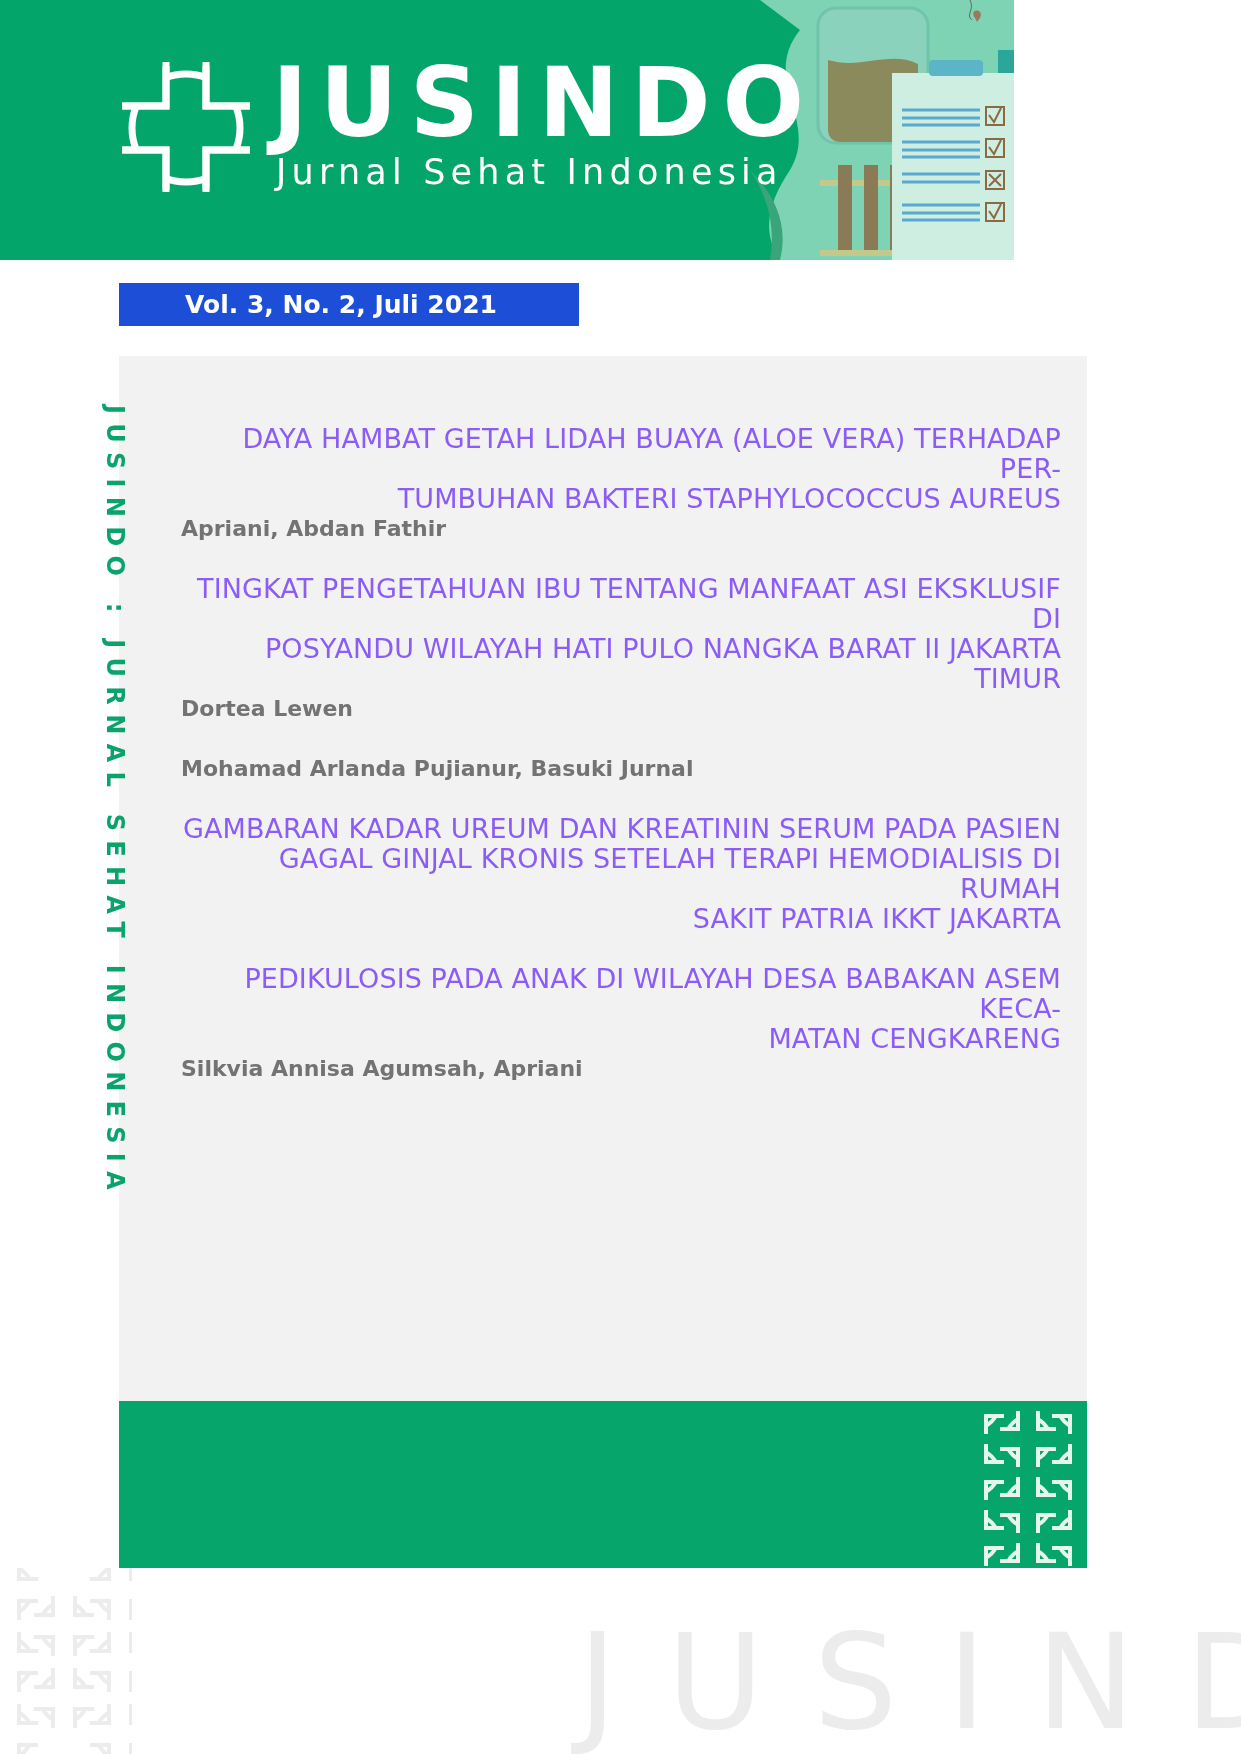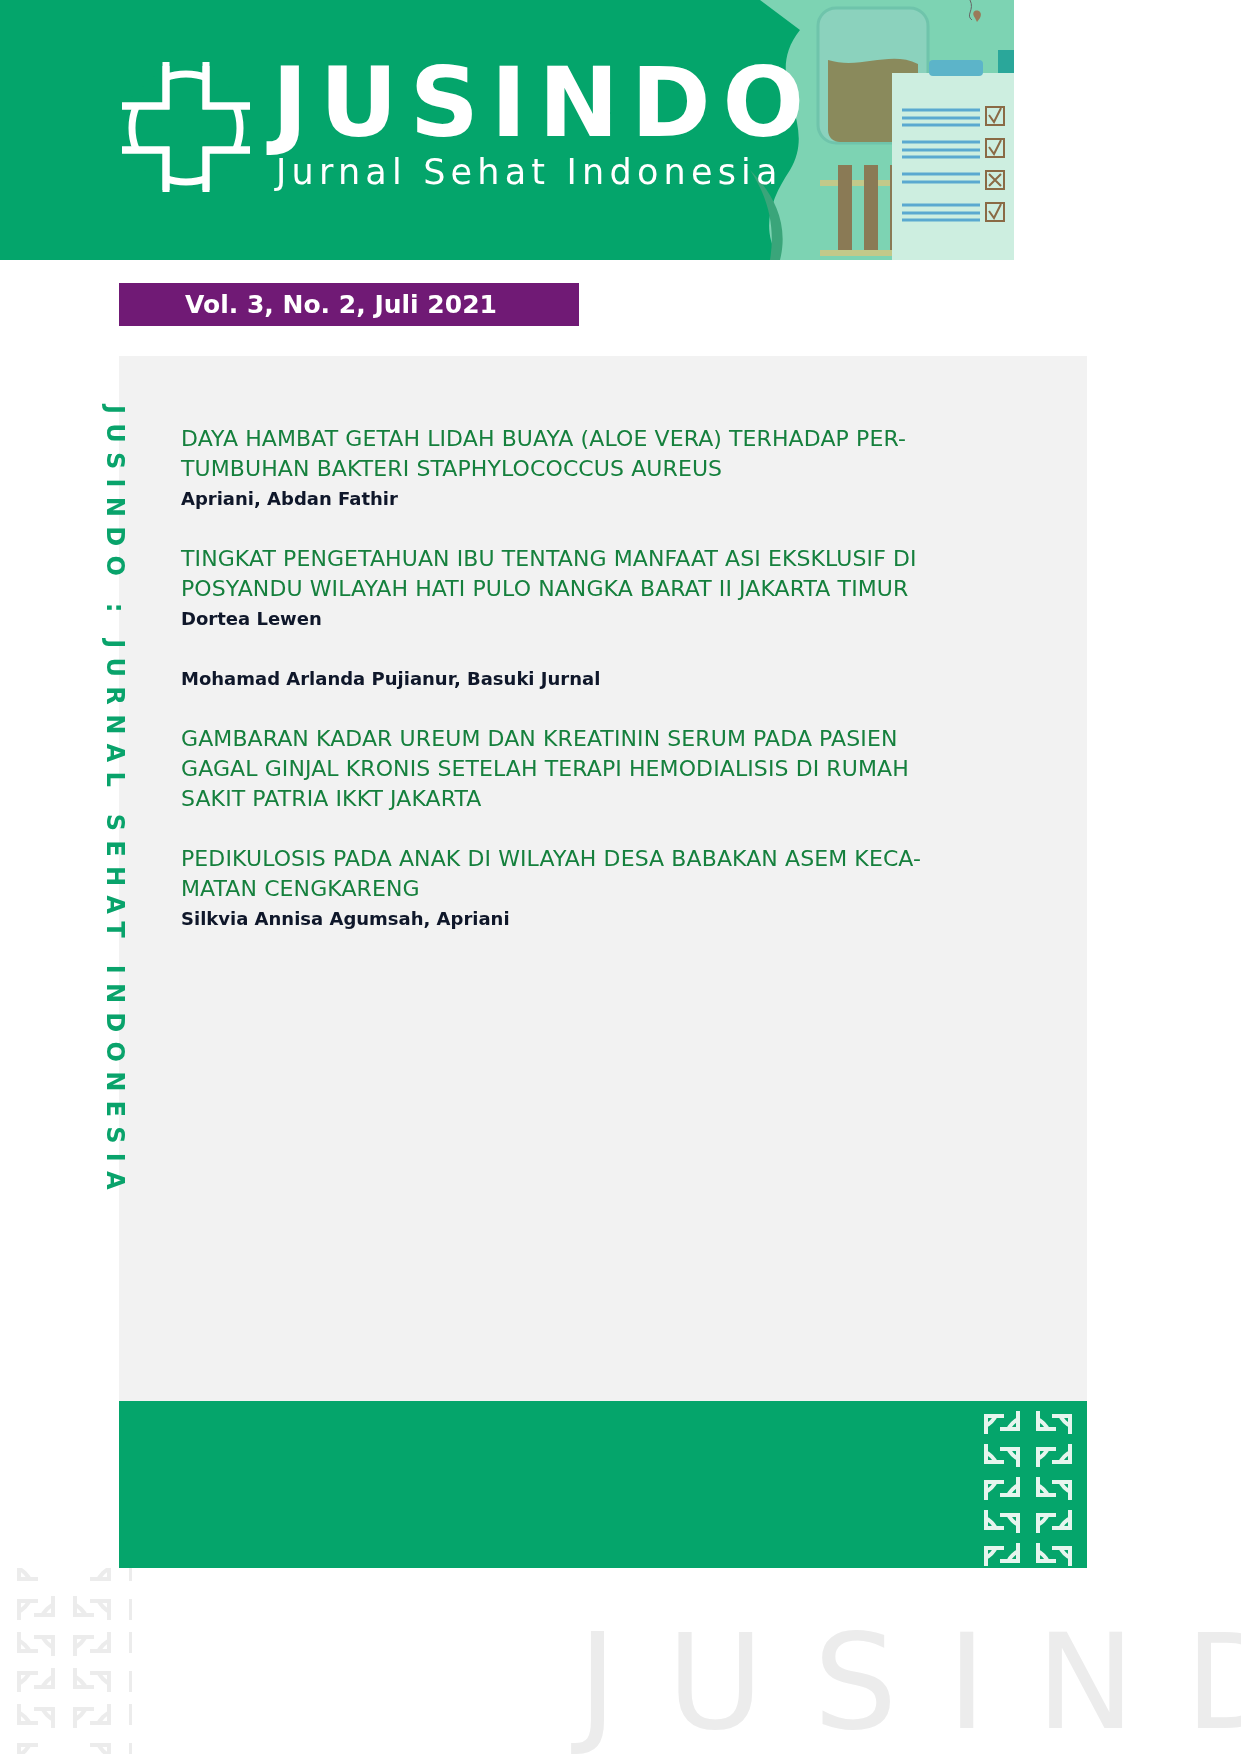--- a/index.html
+++ b/index.html
@@ -20,45 +20,45 @@
       font-family: "DejaVu Sans", sans-serif; font-weight: bold;
       font-size: 96px; letter-spacing: 12px; line-height: 110px;
     }
     .brand-subtitle {
       position: absolute; left: 276px; top: 150px; color: #ffffff;
       font-family: "DejaVu Sans", sans-serif; font-size: 35px;
       letter-spacing: 5.2px; line-height: 44px; text-align: center;
     }
     .volume-bar {
       position: absolute; left: 119px; top: 283px; width: 460px; height: 43px;
-      background: #701a75; color: #ffffff;
+      background: #1d4ed8; color: #ffffff;
       font-family: "DejaVu Sans", sans-serif; font-weight: bold; font-size: 25px;
       line-height: 43px; box-sizing: border-box; padding-left: 66px;
     }
     .panel {
       position: absolute; left: 119px; top: 356px; width: 968px; height: 1045px;
       background: #f2f2f2;
     }
     .side-label {
       position: absolute; left: 99px; top: 405px; width: 32px; height: 740px;
     }
     .side-label span {
       position: absolute; left: 32px; top: 0; transform-origin: 0 0; transform: rotate(90deg);
       white-space: nowrap; color: #09a36b; font-family: "DejaVu Sans", sans-serif;
       font-weight: bold; font-size: 24px; letter-spacing: 9.3px; line-height: 32px;
     }
     .articles { position: absolute; left: 181px; top: 424px; width: 880px; }
     .article { margin-bottom: 30px; }
     .article-title {
-      color: #15803d; font-family: "DejaVu Sans", sans-serif; font-size: 22px;
-      line-height: 30px; white-space: pre-line; letter-spacing: 0.1px;
+      color: #8b5cf6; font-family: "DejaVu Sans", sans-serif; font-size: 27px;
+      line-height: 30px; white-space: pre-line; letter-spacing: 0.1px; text-align: right;
     }
     .article-authors {
-      color: #0f172a; font-family: "DejaVu Sans", sans-serif; font-weight: bold;
-      font-size: 18px; line-height: 30px;
+      color: #737373; font-family: "DejaVu Sans", sans-serif; font-weight: bold;
+      font-size: 22px; line-height: 30px;
     }
     .green-band {
       position: absolute; left: 119px; top: 1401px; width: 968px; height: 167px;
       background: #05a56b; overflow: hidden;
     }
     .band-pattern { position: absolute; right: 0; top: 0; width: 119px; height: 167px; }
     .corner-pattern { position: absolute; left: 0; top: 1568px; width: 132px; height: 186px; }
     .watermark {
       position: absolute; left: 578px; top: 1612px; color: #ececec;
       font-family: "DejaVu Sans", sans-serif; font-size: 132px; letter-spacing: 50px;

